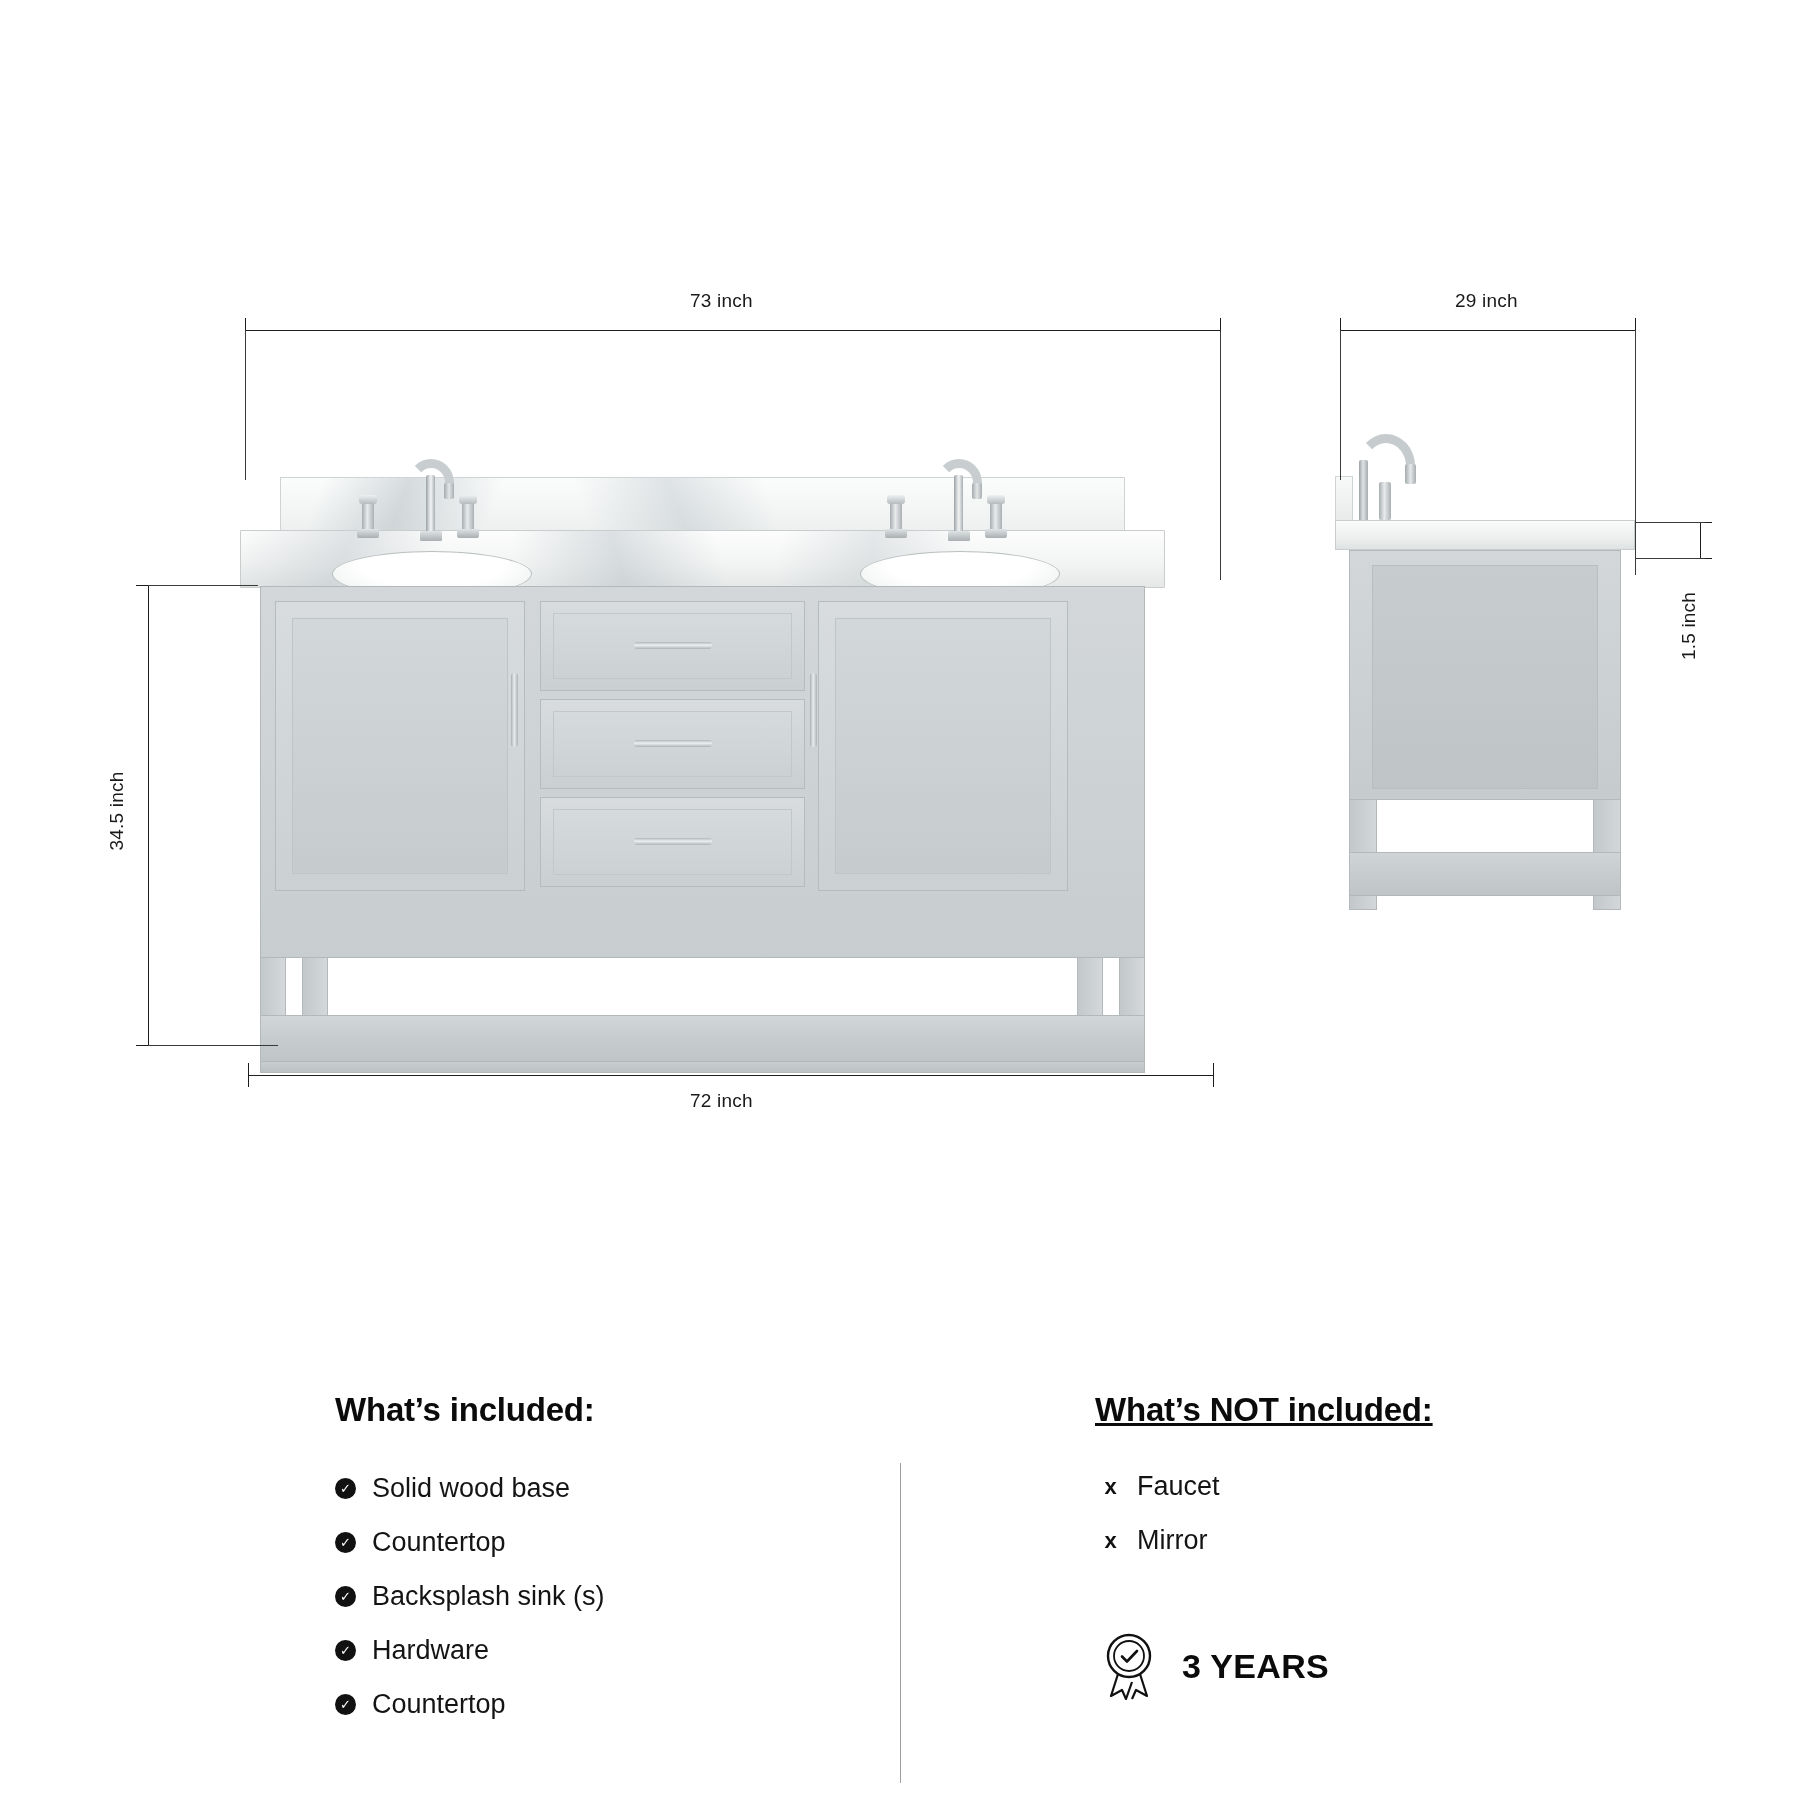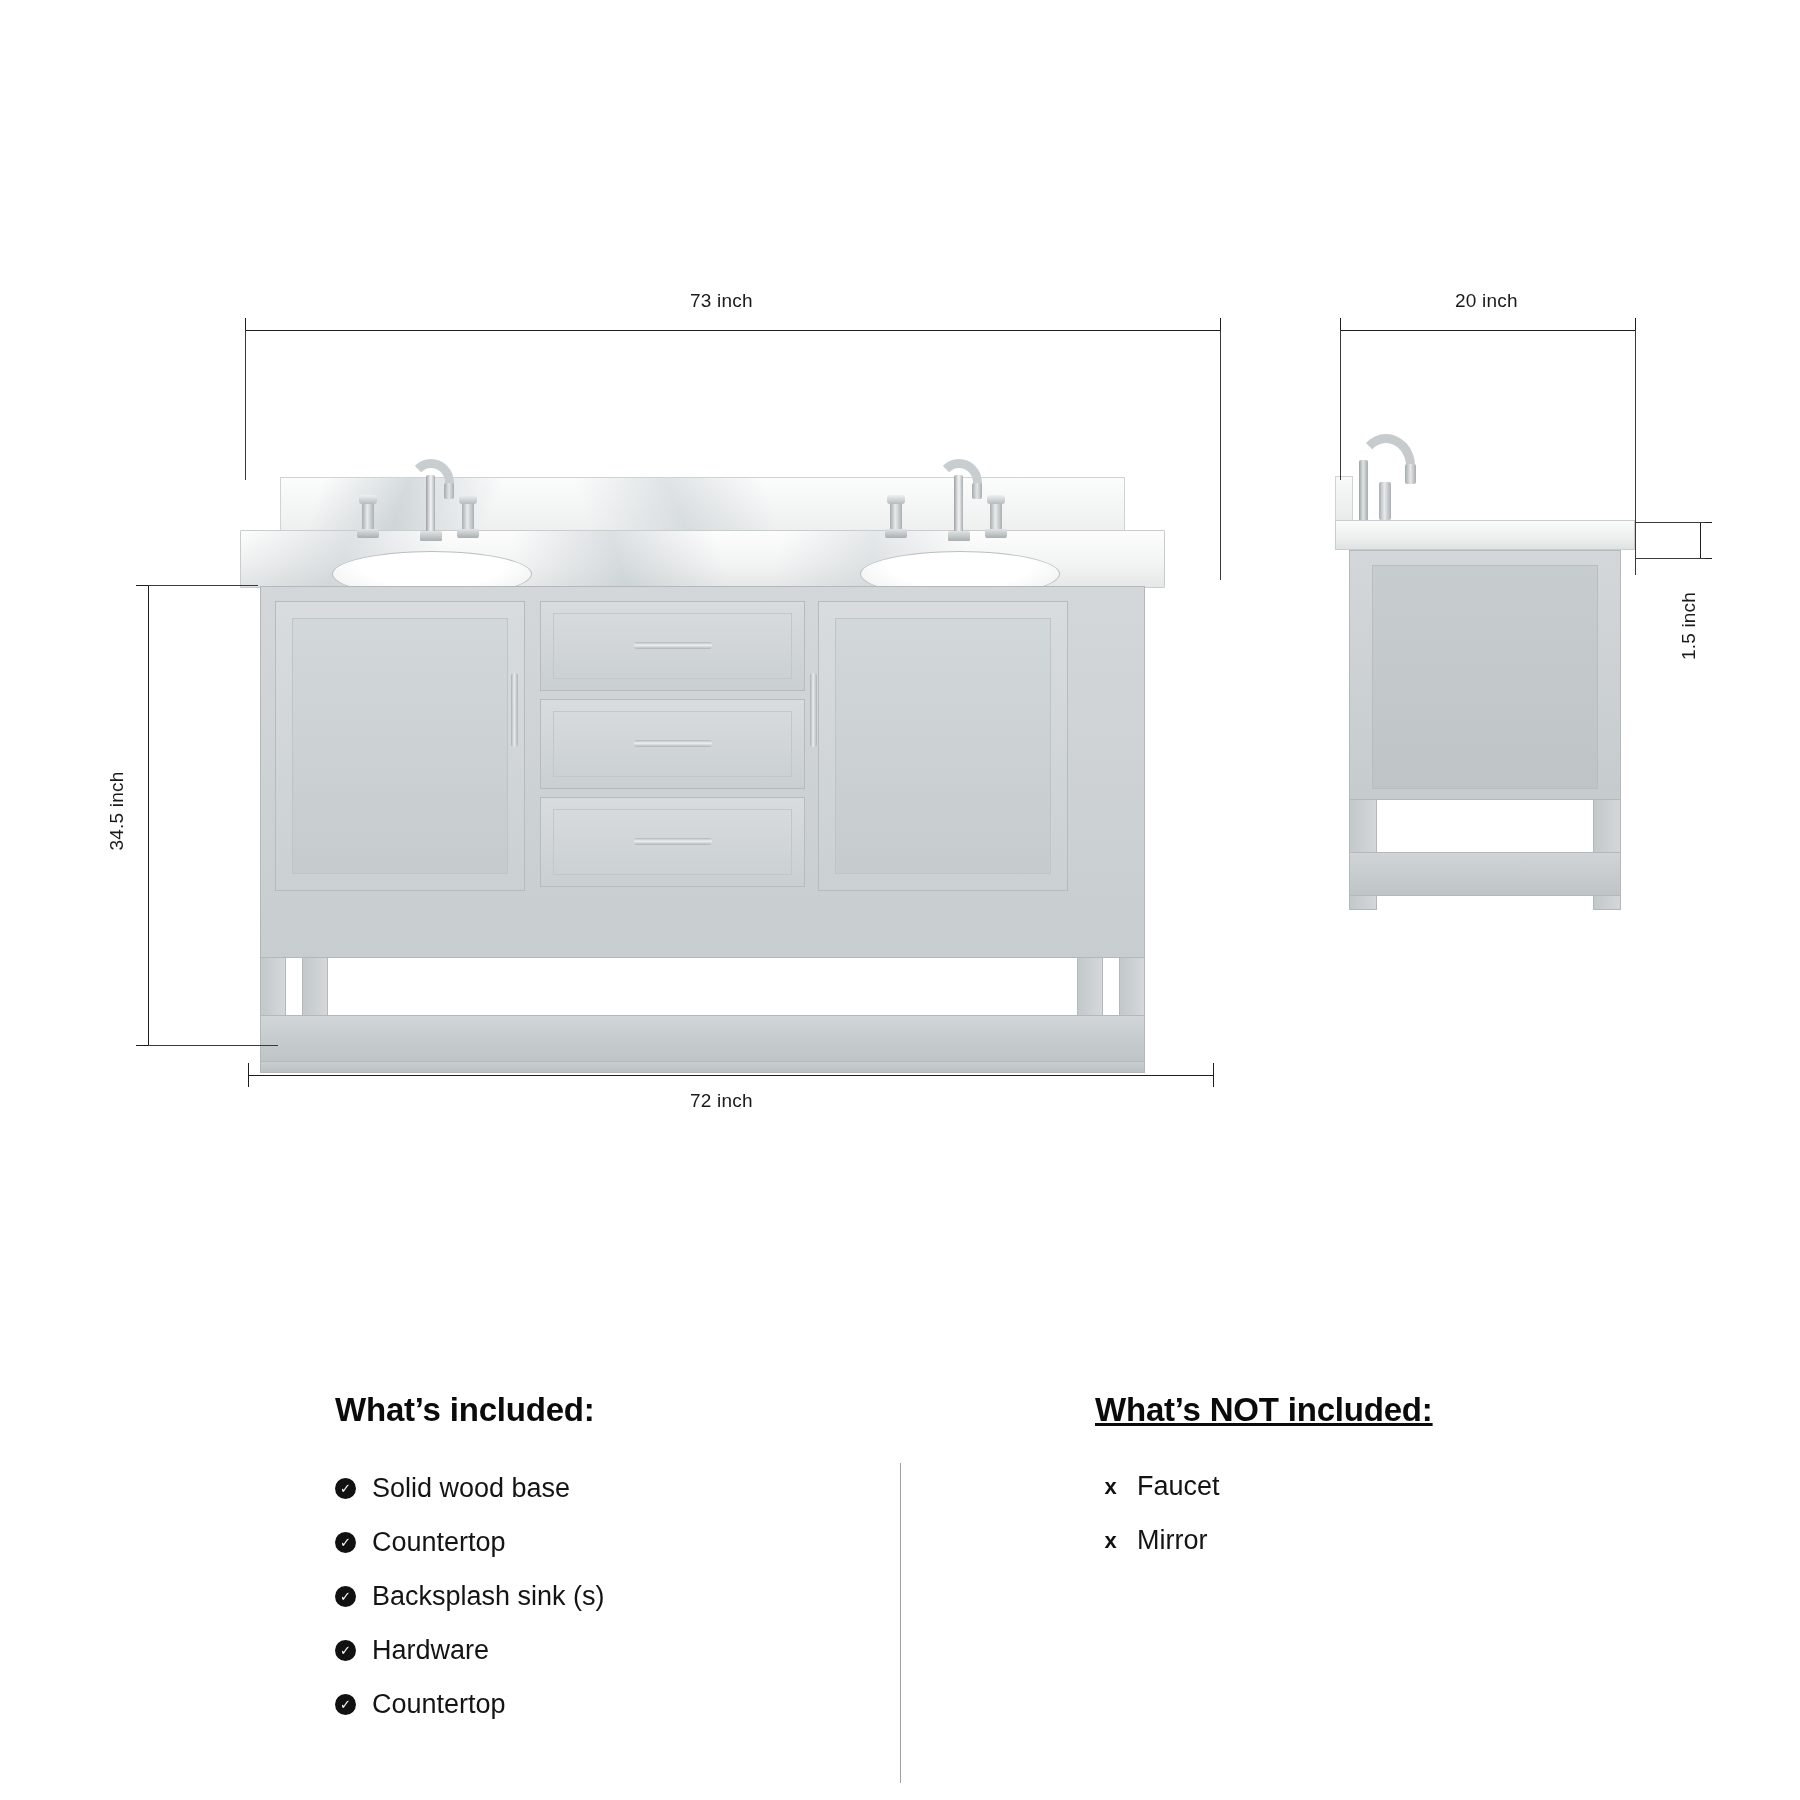--- a/index.html
+++ b/index.html
@@ -327,21 +327,21 @@
   <div class="line-h" style="left:248px; top:1075px; width:965px;"></div>
   <div class="line-v" style="left:248px; top:1063px; height:24px;"></div>
   <div class="line-v" style="left:1213px; top:1063px; height:24px;"></div>
   <div class="dim-label" style="left:690px; top:1090px;">72 inch</div>
 
   <div class="line-h" style="left:1340px; top:330px; width:295px;"></div>
   <div class="line-v" style="left:1340px; top:318px; height:24px;"></div>
   <div class="line-v" style="left:1635px; top:318px; height:24px;"></div>
   <div class="line-v" style="left:1340px; top:330px; height:150px; border-left-width:1.2px; border-color:#3a3a3a;"></div>
   <div class="line-v" style="left:1635px; top:330px; height:245px; border-left-width:1.2px; border-color:#3a3a3a;"></div>
-  <div class="dim-label" style="left:1455px; top:290px;">20 inch</div>
+  <div class="dim-label" style="left:1455px; top:290px;">29 inch</div>
 
   <div class="line-v" style="left:1700px; top:522px; height:36px;"></div>
   <div class="line-h" style="left:1688px; top:522px; width:24px;"></div>
   <div class="line-h" style="left:1688px; top:558px; width:24px;"></div>
   <div class="line-h" style="left:1635px; top:522px; width:70px; border-top-width:1.2px; border-color:#3a3a3a;"></div>
   <div class="line-h" style="left:1635px; top:558px; width:70px; border-top-width:1.2px; border-color:#3a3a3a;"></div>
   <div class="dim-label vert" style="left:1655px; top:615px; transform: rotate(-90deg);">1.5 inch</div>
 
 </div>
 
@@ -380,14 +380,26 @@
     <div class="list-row">
       <span class="x-icon">x</span>
       <span class="list-text">Faucet</span>
     </div>
     <div class="list-row">
       <span class="x-icon">x</span>
       <span class="list-text">Mirror</span>
     </div>
   </div>
 
+  <div class="warranty" style="left:1098px; top:285px;">
+    <span>
+      <svg width="62" height="72" viewBox="0 0 62 72" fill="none" xmlns="http://www.w3.org/2000/svg">
+        <circle cx="31" cy="28" r="21" stroke="#111111" stroke-width="2.4" fill="none"></circle>
+        <circle cx="31" cy="28" r="15" stroke="#111111" stroke-width="1.8" fill="none"></circle>
+        <path d="M24 28.5 L29 33.5 L39 23" stroke="#111111" stroke-width="2.6" fill="none" stroke-linecap="round" stroke-linejoin="round"></path>
+        <path d="M20 46 L13 68 L24 62 L28 71 L34 54" stroke="#111111" stroke-width="2.2" fill="none" stroke-linejoin="round"></path>
+        <path d="M42 46 L49 68 L38 62 L34 71" stroke="#111111" stroke-width="2.2" fill="none" stroke-linejoin="round"></path>
+      </svg>
+    </span>
+    <span class="warranty-text">3 YEARS</span>
+  </div>
 
 </div>
 
 </body></html>

